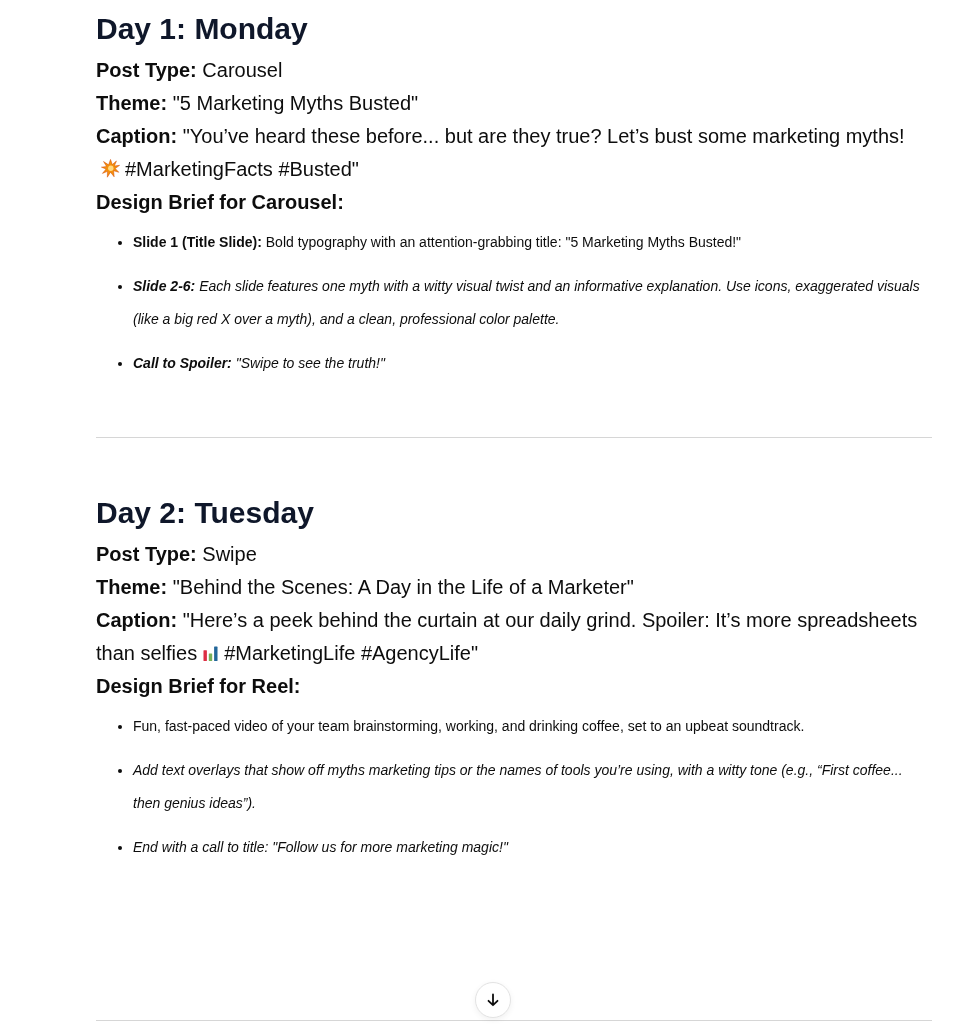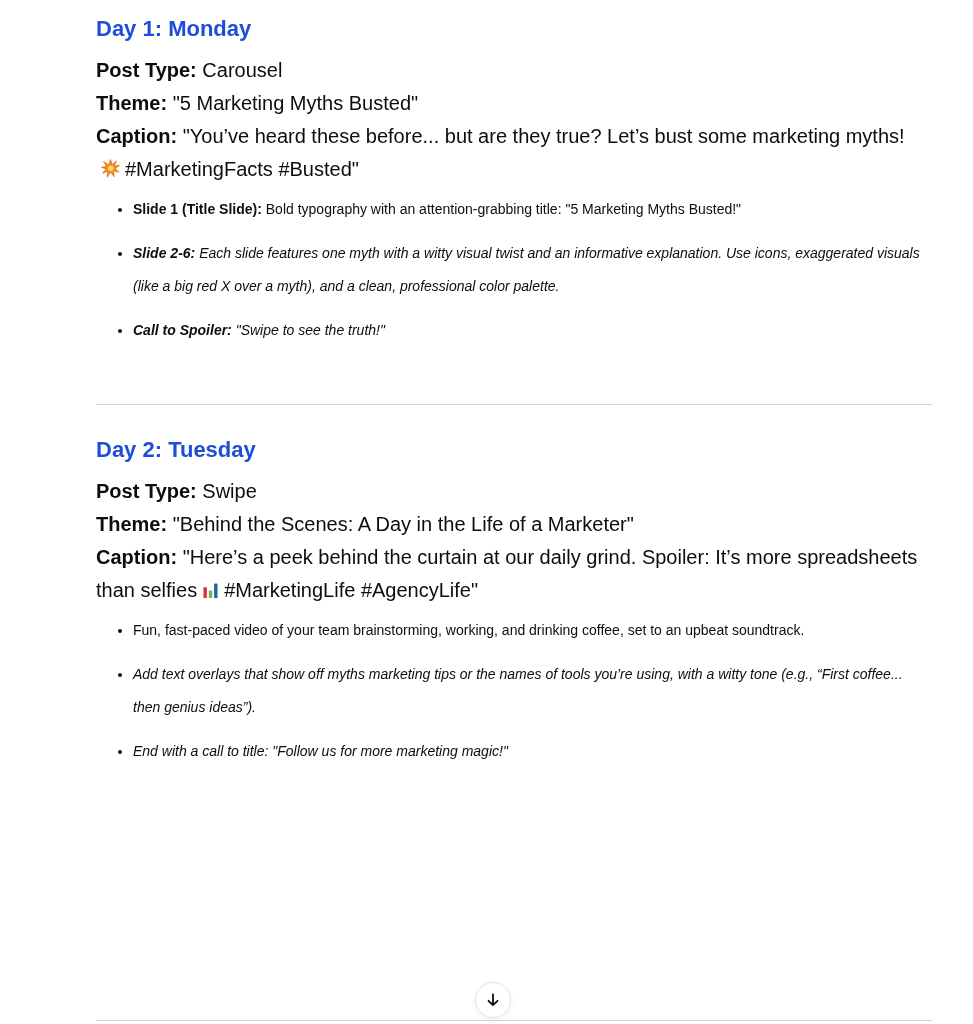--- a/index.html
+++ b/index.html
@@ -12,28 +12,28 @@
     color: #0d0d0d;
     font-family: "Liberation Sans", sans-serif;
   }
   .content {
     position: absolute;
     left: 96px;
     top: 0;
     width: 836px;
   }
   .day-heading {
-    font-size: 22px;
+    font-size: 30px;
     font-weight: 700;
     line-height: 26px;
     margin: 0 0 12px 0;
-    color: #1d4ed8;
+    color: #0f172a;
   }
   .day-heading.first { margin-top: 16px; }
-  .day-heading.second { margin-top: 32px; }
+  .day-heading.second { margin-top: 62px; }
   .meta-line {
     font-size: 20px;
     line-height: 33px;
     font-weight: 400;
   }
   .meta-label { font-weight: 700; }
   ul.brief-list {
     margin: 7px 0 0 0;
     padding: 0 0 0 37px;
     font-size: 14px;
@@ -94,20 +94,23 @@
     <span class="meta-label">Theme:</span>
     <span>"5 Marketing Myths Busted"</span>
   </div>
   <div class="meta-line">
     <span class="meta-label">Caption:</span>
     <span>"You’ve heard these before... but are they true? Let’s bust some marketing myths!</span><svg class="emoji" width="19" height="19" viewBox="0 0 24 24" aria-label="💥">
         <polygon points="12,0.5 14.3,7 19.5,2.5 16.8,8.8 23.5,8 18,12 22.5,16.8 15.9,14.8 16.6,22.5 12,16.6 8,23 8.2,15.6 1.8,18.2 6.4,12.7 0.5,10.3 7,9.4 3.2,3.2 9.6,7.4" fill="#f4900c" stroke="#d14100" stroke-width="0.6"></polygon>
         <circle cx="12.4" cy="11.6" r="3.4" fill="#ffd983"></circle>
       </svg><span>#MarketingFacts #Busted"</span>
   </div>
+  <div class="meta-line">
+    <span class="meta-label">Design Brief for Carousel:</span>
+  </div>
 
   <ul class="brief-list">
     <li>
       <span class="meta-label">Slide 1 (Title Slide):</span>
       <span>Bold typography with an attention-grabbing title: "5 Marketing Myths Busted!"</span>
     </li>
     <li>
       <span class="meta-label">Slide 2-6:</span>
       <span>Each slide features one myth with a witty visual twist and an informative explanation. Use icons, exaggerated visuals (like a big red X over a myth), and a clean, professional color palette.</span>
     </li>
@@ -130,20 +133,23 @@
     <span>"Behind the Scenes: A Day in the Life of a Marketer"</span>
   </div>
   <div class="meta-line">
     <span class="meta-label">Caption:</span>
     <span>"Here’s a peek behind the curtain at our daily grind. Spoiler: It’s more spreadsheets than selfies</span><svg class="emoji" width="17" height="17" viewBox="0 0 16 16" aria-label="📊">
         <rect x="1.4" y="5" width="3.2" height="10" rx="0.5" fill="#dd2e44"></rect>
         <rect x="6.4" y="8" width="3.2" height="7" rx="0.5" fill="#78b159"></rect>
         <rect x="11.4" y="1.5" width="3.2" height="13.5" rx="0.5" fill="#226699"></rect>
       </svg><span>#MarketingLife #AgencyLife"</span>
   </div>
+  <div class="meta-line">
+    <span class="meta-label">Design Brief for Reel:</span>
+  </div>
 
   <ul class="brief-list">
     <li>
       <span>Fun, fast-paced video of your team brainstorming, working, and drinking coffee, set to an upbeat soundtrack.</span>
     </li>
     <li>
       <span>Add text overlays that show off myths marketing tips or the names of tools you’re using, with a witty tone (e.g., “First coffee... then genius ideas”).</span>
     </li>
     <li>
       <span>End with a call to title: "Follow us for more marketing magic!"</span>

